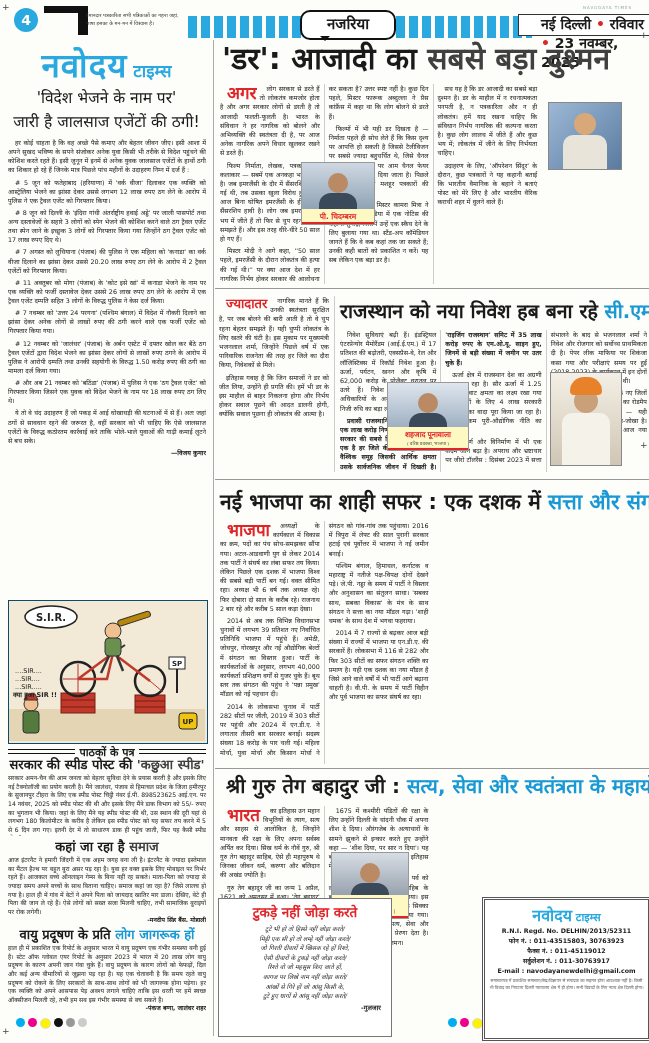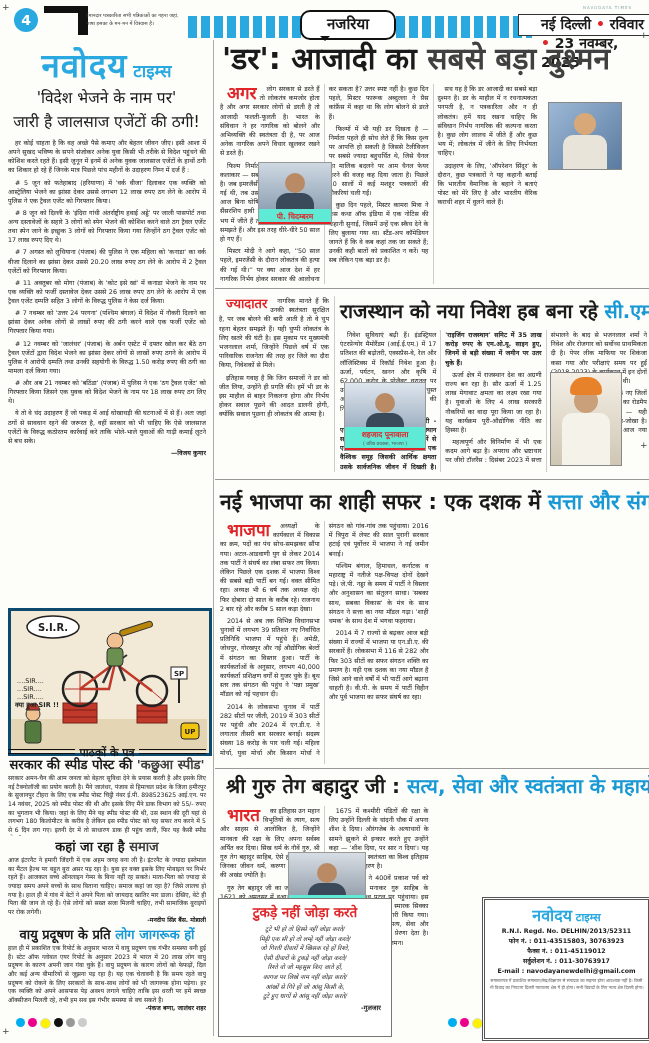--- a/index.html
+++ b/index.html
@@ -21,36 +21,36 @@
   .hrule{position:absolute;height:1px;background:#999;}
   
   #logo{left:0;top:42px;width:213px;text-align:center;}
   #logo .big{font-size:33px;font-weight:bold;color:#2aa9e0;letter-spacing:1px;}
   #logo .small{font-size:17px;font-weight:bold;color:#2aa9e0;}
   #edit-head{left:4px;top:86px;width:205px;text-align:center;font-weight:normal;font-size:15.5px;line-height:1.55;}
   #edit-body{left:8px;top:138px;width:198px;height:458px;font-size:6.35px;line-height:1.44;text-align:justify;overflow:hidden;}
   #edit-body p{margin:0 0 3px 0;text-indent:7px;}
   .sig{display:block;text-align:right;font-weight:bold;}
   
-  #cartoon{left:8px;top:600px;width:198px;height:142px;border:3px solid #0c4a6e;background:#f2ead6;margin-top:8px;}
+  #cartoon{left:8px;top:600px;width:198px;height:142px;border:1px solid #0c4a6e;background:#f2ead6;}
   
   .lettershead{left:8px;top:744px;width:198px;display:flex;align-items:center;gap:4px;font-weight:bold;font-size:11px;}
   .lettershead .dl{flex:1;border-top:1px solid #111;border-bottom:1px solid #111;height:3px;}
   .lhead{position:absolute;width:202px;left:6px;text-align:center;font-weight:bold;font-size:13px;line-height:1.2;}
   .lbody{position:absolute;left:8px;width:198px;font-size:6.1px;line-height:1.42;text-align:justify;overflow:hidden;}
   .red{color:#404040;}
   .blue{color:#1899d6;}
   
   #main-head{left:222px;top:40px;width:425px;font-size:30px;font-weight:bold;line-height:1.25;white-space:nowrap;}
   .colbody{position:absolute;font-size:6.35px;line-height:1.45;text-align:justify;column-gap:9px;column-rule:1px solid #ccc;column-fill:auto;overflow:hidden;}
   .colbody p{margin:0 0 3px 0;text-indent:7px;}
   .dropword{float:left;color:#e02428;font-weight:bold;font-size:17px;line-height:1;margin:1px 3px 0 0;}
   .subhead2{font-weight:bold;}
   
-  .acard{position:absolute;background:#5eead4;border:1px solid #999;text-align:center;z-index:5;}
+  .acard{position:absolute;background:#fef9c3;border:1px solid #999;text-align:center;z-index:5;margin-left:43px;}
   .acard .photo{width:100%;height:46px;background:linear-gradient(180deg,#cfd8e2,#8fa3b5);position:relative;overflow:hidden;}
   .acard .photo:before{content:"";position:absolute;left:50%;top:10px;transform:translateX(-50%);width:20px;height:20px;border-radius:50%;background:#b98a64;}
   .acard .photo:after{content:"";position:absolute;left:50%;top:30px;transform:translateX(-50%);width:38px;height:22px;border-radius:12px 12px 0 0;background:#3a4a5a;}
   .acard .aname{font-weight:bold;color:#e02428;font-size:7.5px;padding:2px 1px 1px;}
   .acard .arole{font-size:4.8px;color:#555;padding-bottom:2px;}
   .acard .bar{height:2px;background:#e02428;}
   .pphoto{position:absolute;border:1px solid #888;z-index:4;overflow:hidden;}
   .pphoto .head{position:absolute;left:50%;transform:translateX(-50%);border-radius:50%;background:#c09060;}
   .pphoto .torso{position:absolute;left:50%;transform:translateX(-50%);border-radius:10px 10px 0 0;background:#fff;}
   
@@ -219,21 +219,21 @@
   <div class="abs" style="left:340px;top:297px;width:308px;font-size:19.5px;font-weight:bold;white-space:nowrap;">
     <span>राजस्थान को नया निवेश हब बना रहे </span><span class="blue">सी.एम. भजनलाल शर्मा</span>
   </div>
   <div class="colbody" style="left:340px;top:330px;width:307px;height:142px;column-count:3;">
     <p>निवेश सुविधाएं बढ़ी हैं। इंडस्ट्रियल एंटरप्रेन्योर मैमोरैंडम (आई.ई.एम.) में 17 प्रतिशत की बढ़ोतरी, एक्सप्रैस-वे, रेल और लॉजिस्टिक्स में रिकॉर्ड निवेश हुआ है। ऊर्जा, पर्यटन, खनन और कृषि में 62,000 करोड़ के प्रोजैक्ट धरातल पर उतरे हैं। निवेश प्रक्रिया में चुस्त अधिकारियों के अनुसार, मुख्यमंत्री की निजी रुचि का बड़ा लाभ मिला है।</p>
     <p class="subhead2">प्रवासी राजस्थानियों की भागीदारी - एक लाख करोड़ निर्णायक वर्ष : राजस्थान सरकार की सबसे दिलचस्प पहलों में से एक है हर जिले की अपनी यूनिट। एक वैश्विक समूह जिसकी आर्थिक क्षमता उसके सार्वजनिक जीवन में दिखती है। 'राइजिंग राजस्थान' समिट में 35 लाख करोड़ रुपए के एम.ओ.यू. साइन हुए, जिनमें से बड़ी संख्या में जमीन पर उतर चुके हैं।</p>
     <p>ऊर्जा क्षेत्र में राजस्थान देश का अग्रणी राज्य बन रहा है। सौर ऊर्जा में 1.25 लाख मेगावाट क्षमता का लक्ष्य रखा गया है। युवाओं के लिए 4 लाख सरकारी नौकरियों का वादा पूरा किया जा रहा है। यह कार्यक्रम पूरी-औद्योगिक नीति का हिस्सा है।</p>
     <p>महत्वपूर्ण और विनिर्माण में भी एक कदम आगे बढ़ा है। अपराध और भ्रष्टाचार पर जीरो टॉलरैंस : दिसंबर 2023 में सत्ता संभालने के बाद से भजनलाल शर्मा ने निवेश और रोजगार को सर्वोच्च प्राथमिकता दी है। पेपर लीक माफिया पर शिकंजा कसा गया और परीक्षाएं समय पर हुईं (2018-2023) के कार्यकाल में इन दोनों बिंदुओं पर गंभीर आलोचना हुई थी।</p>
     <p>वर्ष समाप्त होने से पहले 14 नए जिलों का गठन, 'विकसित राजस्थान' का रोडमैप और निवेशकों का भरोसा — यही मुख्यमंत्री के एक वर्ष का लेखा-जोखा है। यही कारण है कि राजस्थान आज नया निवेश हब बनकर उभर रहा है।</p>
   </div>
-  <div class="acard" style="left:344px;top:382px;width:80px;">
+  <div class="acard" style="left:344px;top:382px;width:80px;font-family:Liberation Serif, serif;">
     <div class="photo" style="height:44px;background:linear-gradient(180deg,#dfe6ee,#9fb0c2);"></div>
     <div class="aname">शहजाद पूनावाला</div>
     <div class="arole">( वरिष्ठ प्रवक्ता, भाजपा )</div>
     <div class="bar"></div>
   </div>
   <div class="pphoto" style="left:550px;top:372px;width:70px;height:92px;background:linear-gradient(180deg,#f4efe6,#cfc6b4);">
     <span class="head" style="top:16px;width:24px;height:24px;background:#caa07a;"></span>
     <span style="position:absolute;left:50%;top:4px;transform:translateX(-50%);width:32px;height:18px;border-radius:14px 14px 4px 4px;background:#e8822a;"></span>
     <span class="torso" style="top:40px;width:48px;height:52px;background:#f5f2ea;"></span>
   </div>

